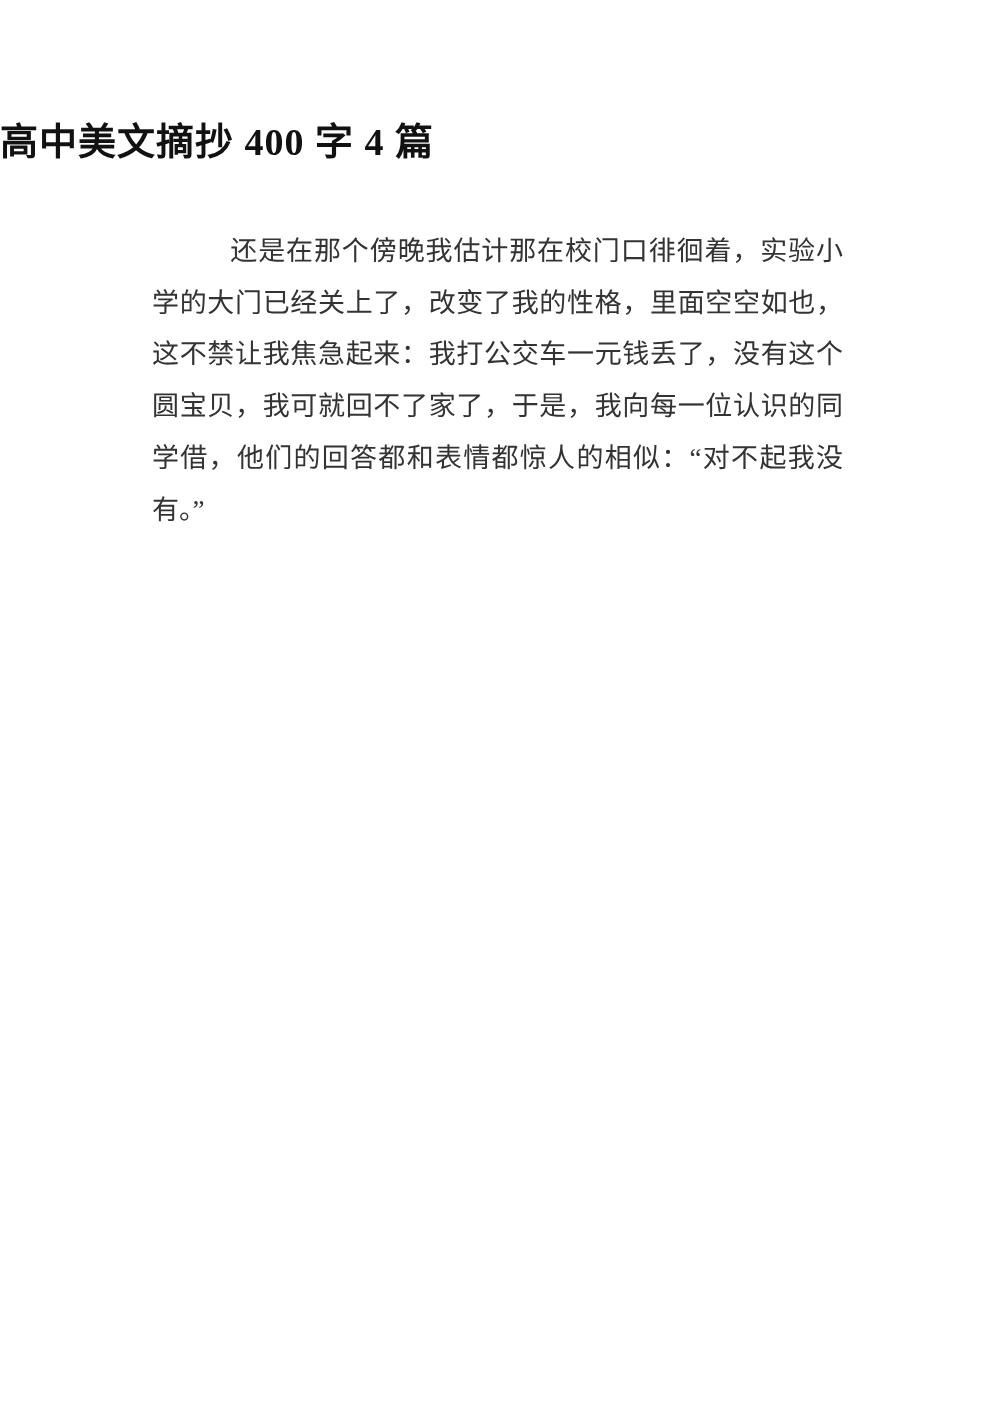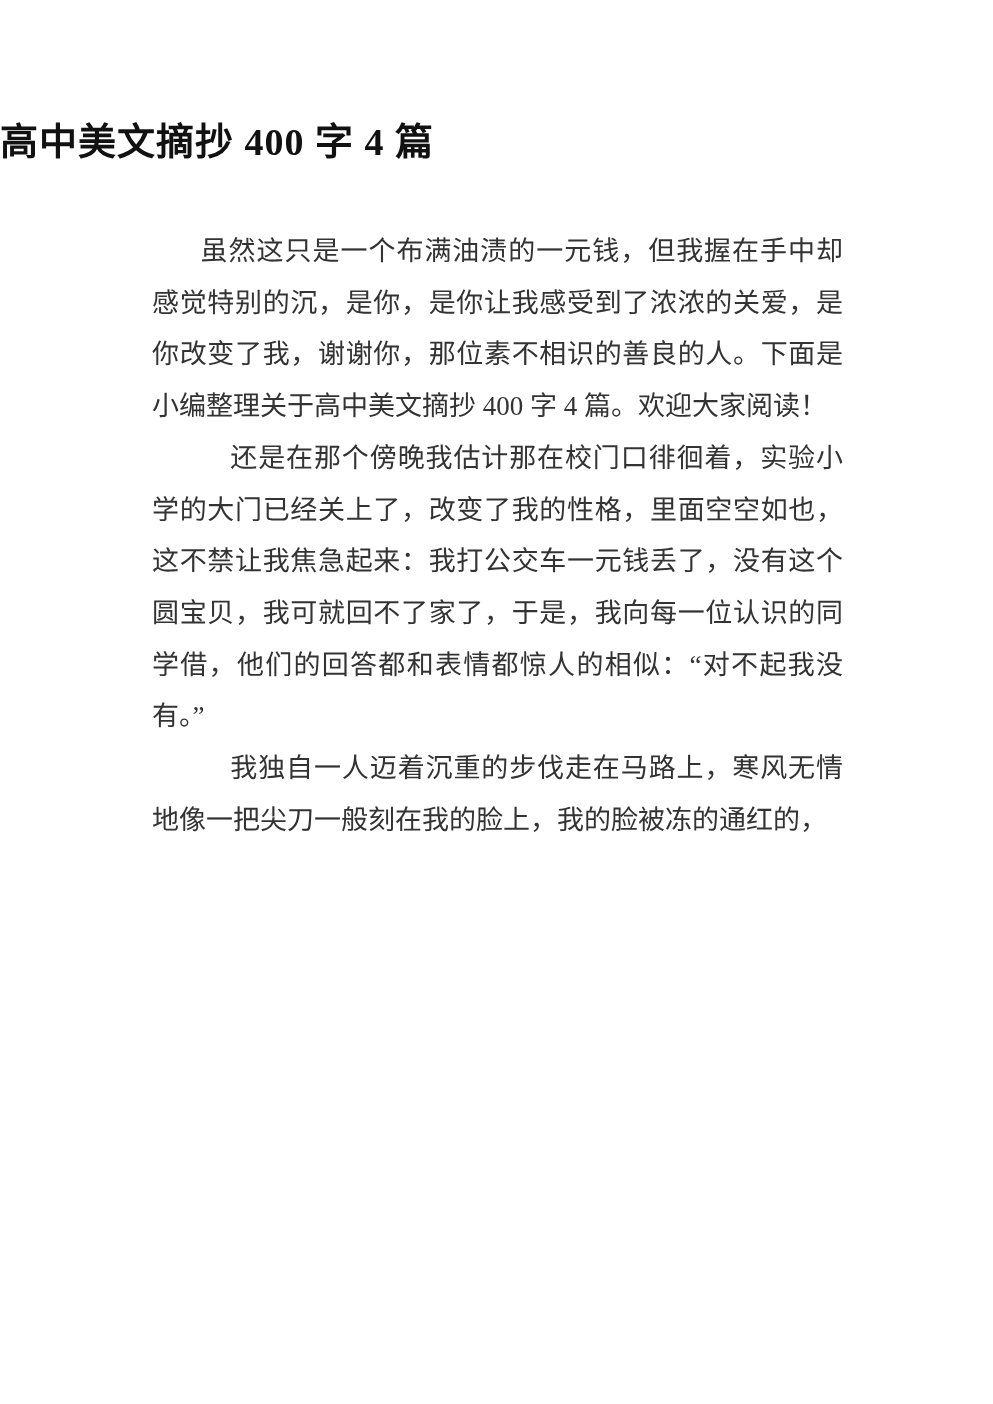--- a/index.html
+++ b/index.html
@@ -41,17 +41,15 @@
     margin: 0;
     padding: 0;
   }
 </style>
 </head>
 <body>
 
 <div class="page">
   <h1 class="doc-title">高中美文摘抄 400 字 4 篇</h1>
   <div class="doc-body">
-      <p class="para" style="text-indent: 1.8em;">虽然这只是一个布满油渍的一元钱，但我握在手中却感觉特别的沉，是你，是你让我感受到了浓浓的关爱，是你改变了我，谢谢你，那位素不相识的善良的人。下面是小编整理关于高中美文摘抄 400 字 4 篇。欢迎大家阅读！</p>
       <p class="para" style="text-indent: 2.9em;">还是在那个傍晚我估计那在校门口徘徊着，实验小学的大门已经关上了，改变了我的性格，里面空空如也，这不禁让我焦急起来：我打公交车一元钱丢了，没有这个圆宝贝，我可就回不了家了，于是，我向每一位认识的同学借，他们的回答都和表情都惊人的相似：“对不起我没有。”</p>
-      <p class="para" style="text-indent: 2.9em;">我独自一人迈着沉重的步伐走在马路上，寒风无情地像一把尖刀一般刻在我的脸上，我的脸被冻的通红的，</p>
     </div>
 </div>
 
 </body></html>

